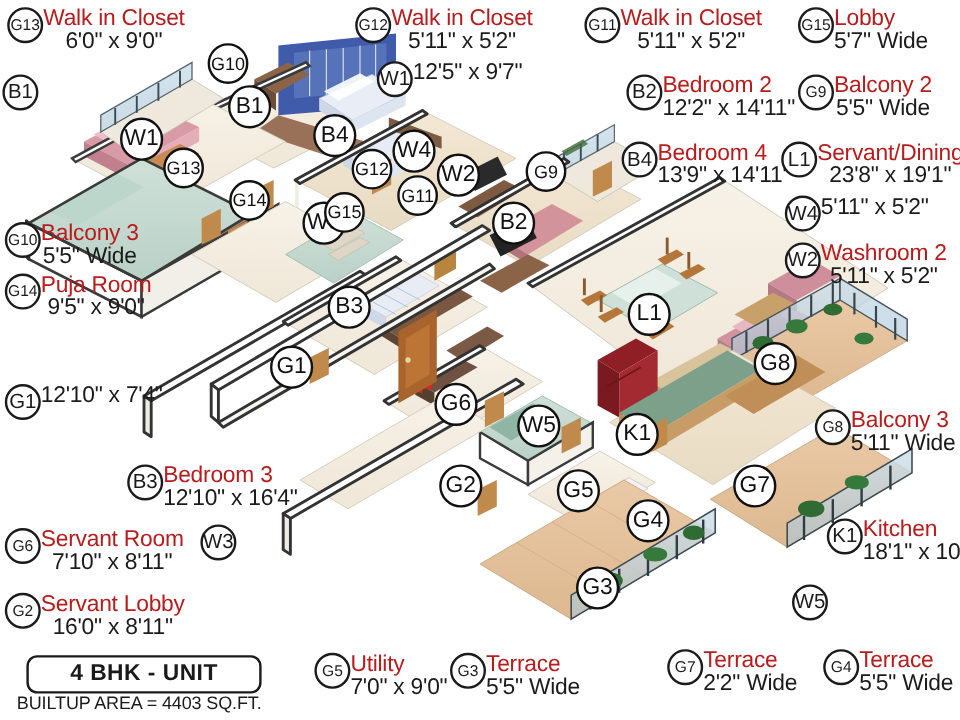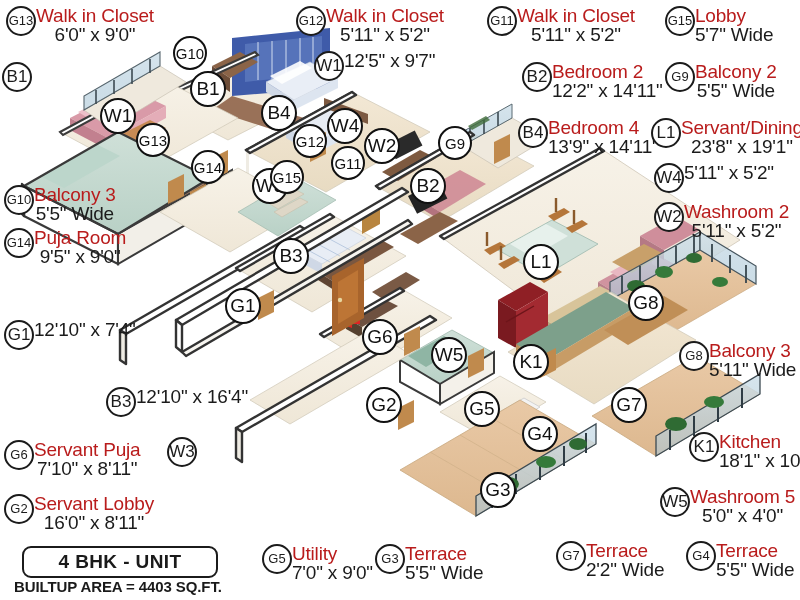--- a/index.html
+++ b/index.html
@@ -99,21 +99,21 @@
     font-size: 19px;
     font-weight: bold;
     letter-spacing: 0.4px;
     z-index: 6;
   }
   #unit-area {
     position: absolute;
     left: 14px;
     top: 578px;
     font-size: 15px;
-    font-weight: bold;
+    font-weight: normal;
     letter-spacing: -0.1px;
     z-index: 6;
     text-align: center;
   }
 </style>
 </head>
 <body>
 
 <div id="page">
 
@@ -584,27 +584,28 @@
       </div>
       <div class="legend center" style="left: 4px; top: 320px;">
         <span class="badge lg">G1</span>
         <span class="txt">
           <span class="rdim">12'10" x 7'4"</span>
         </span>
       </div>
       <div class="legend center" style="left: 106px; top: 387px;">
         <span class="badge lg">B3</span>
         <span class="txt">
+          <span class="rname">Bedroom 3</span>
           <span class="rdim">12'10" x 16'4"</span>
         </span>
       </div>
       <div class="legend center" style="left: 4px; top: 440px;">
         <span class="badge sm">G6</span>
         <span class="txt">
-          <span class="rname">Servant Puja</span>
+          <span class="rname">Servant Room</span>
           <span class="rdim">7'10" x 8'11"</span>
         </span>
       </div>
       <div class="legend center" style="left: 167px; top: 437px;">
         <span class="badge lg">W3</span>
       </div>
       <div class="legend center" style="left: 4px; top: 494px;">
         <span class="badge sm">G2</span>
         <span class="txt">
           <span class="rname">Servant Lobby</span>
@@ -620,24 +621,20 @@
       </div>
       <div class="legend center" style="left: 689px; top: 432px;">
         <span class="badge lg">K1</span>
         <span class="txt">
           <span class="rname">Kitchen</span>
           <span class="rdim">18'1" x 10'6"</span>
         </span>
       </div>
       <div class="legend center" style="left: 660px; top: 487px;">
         <span class="badge lg">W5</span>
-        <span class="txt">
-          <span class="rname">Washroom 5</span>
-          <span class="rdim">5'0" x 4'0"</span>
-        </span>
       </div>
       <div class="legend center" style="left: 262px; top: 544px;">
         <span class="badge sm">G5</span>
         <span class="txt">
           <span class="rname">Utility</span>
           <span class="rdim">7'0" x 9'0"</span>
         </span>
       </div>
       <div class="legend center" style="left: 375px; top: 544px;">
         <span class="badge sm">G3</span>

